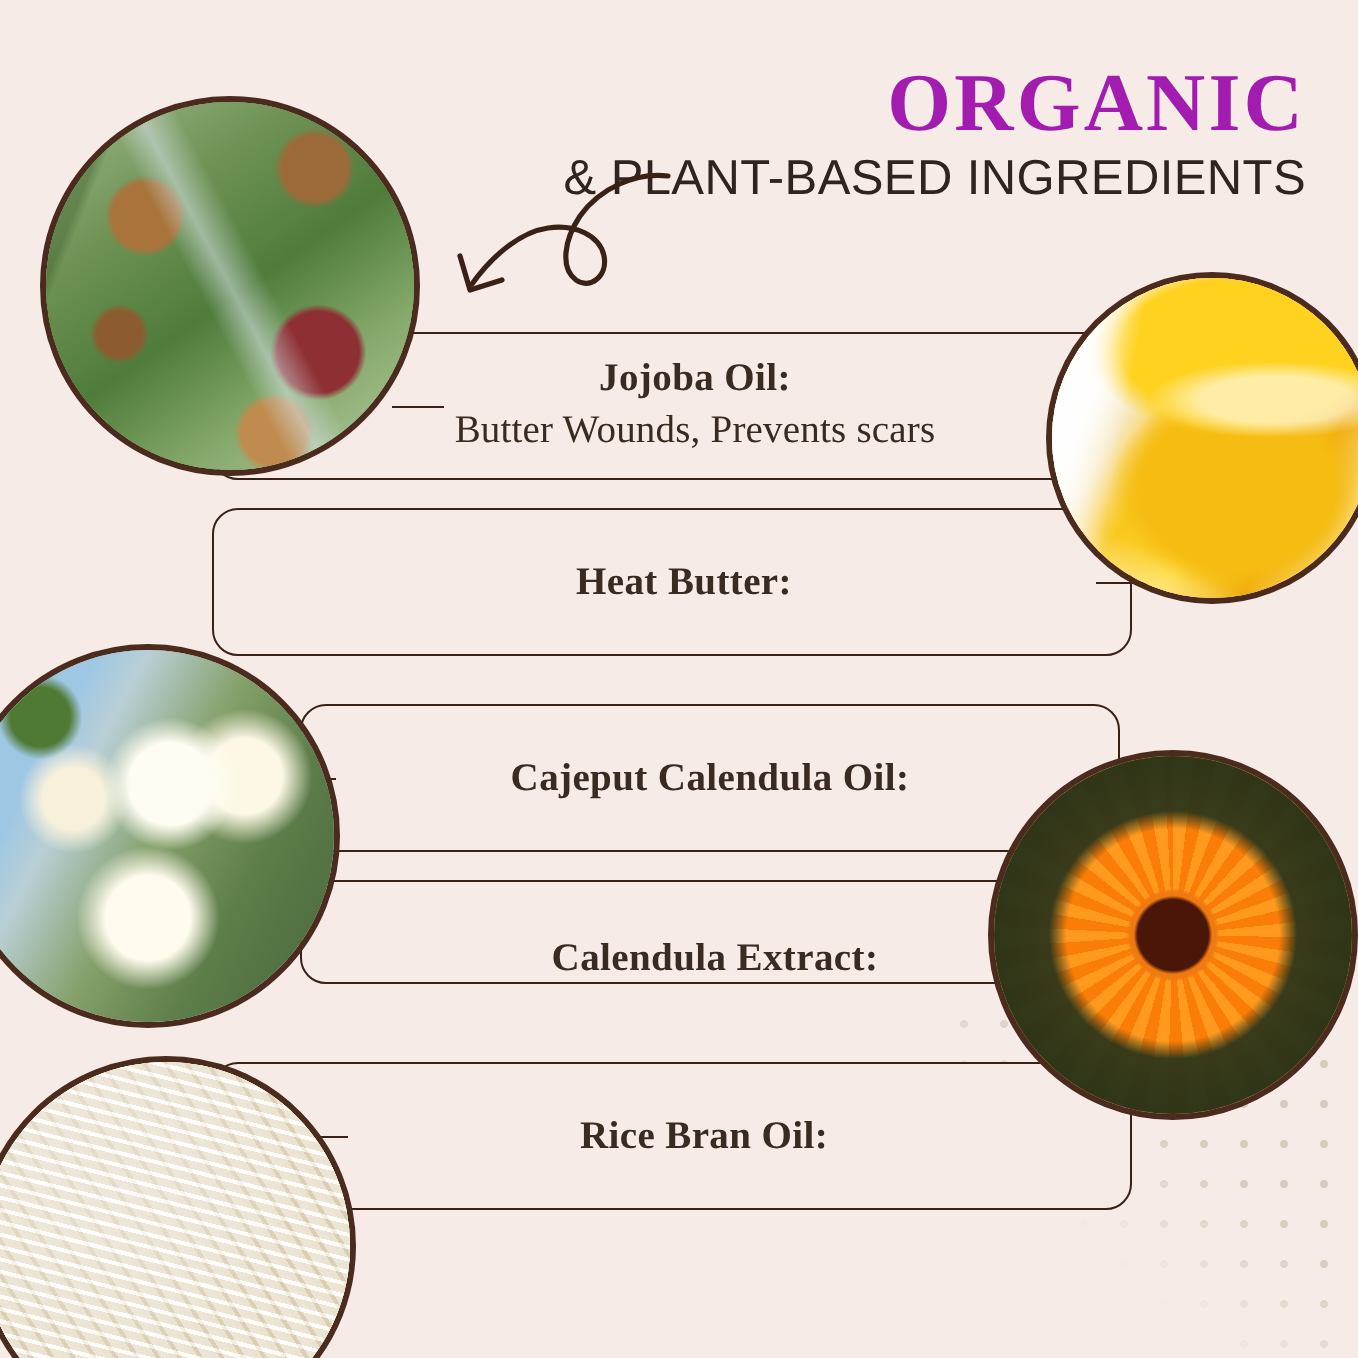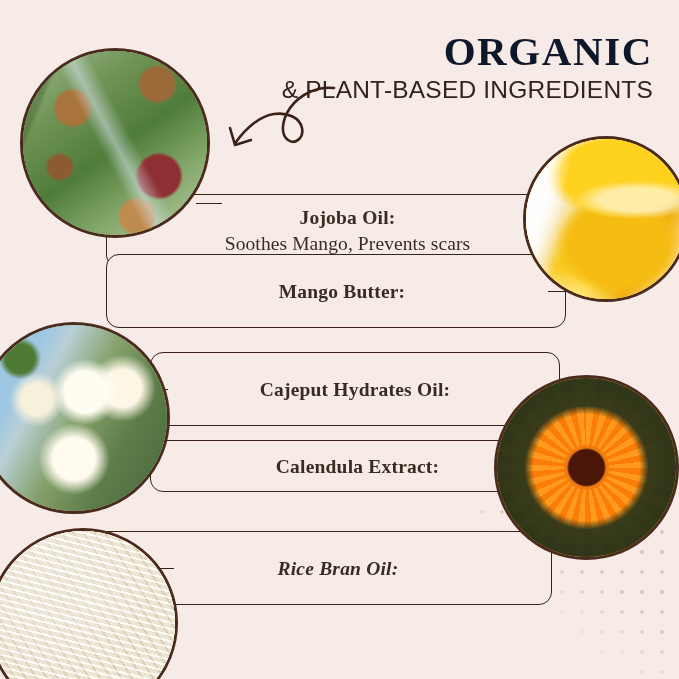--- a/index.html
+++ b/index.html
@@ -43,21 +43,21 @@
     right: 26px;
     top: 30px;
     text-align: right;
     z-index: 6;
   }
   .title-organic {
     font-family: "Liberation Serif", serif;
     font-weight: bold;
     font-size: 41px;
     letter-spacing: 1.6px;
-    color: #0f172a;
+    color: #a21caf;
     line-height: 1.06;
     white-space: nowrap;
   }
   .title-sub {
     font-family: "Liberation Sans", sans-serif;
     font-weight: 400;
     font-size: 24.5px;
     letter-spacing: 0.2px;
     color: #2e2420;
     line-height: 1.15;
@@ -106,25 +106,25 @@
     line-height: 1.2;
     margin-top: 3px;
     white-space: nowrap;
   }
   .card-text {
     text-align: center;
     padding: 0 10px;
   }
 
   
-  .card-1 { left: 106px; top: 166px; width: 455px; height: 74px; margin-top: 28px; }
+  .card-1 { left: 106px; top: 166px; width: 455px; height: 74px; }
   .card-2 { left: 106px; top: 254px; width: 460px; height: 74px; }
   .card-3 { left: 150px; top: 352px; width: 410px; height: 74px; }
-  .card-4 { left: 150px; top: 440px; width: 415px; height: 52px; }
-  .card-5 { left: 92px; top: 531px; width: 460px; height: 74px; font-style: italic; }
+  .card-4 { left: 150px; top: 440px; width: 415px; height: 52px; justify-content: flex-end; }
+  .card-5 { left: 106px; top: 531px; width: 460px; height: 74px; }
 
   .card-1 .card-text { transform: translateX(14px); }
   .card-2 .card-text { transform: translateX(6px); }
   .card-5 .card-text { transform: translateX(16px); }
 
   
   .photo {
     position: absolute;
     border-radius: 50%;
     border: 3.2px solid #4a2b1e;
@@ -262,33 +262,33 @@
 
   <div class="connector" style="left:196px; top:203px; width:26px;"></div>
   <div class="connector" style="left:548px; top:291px; width:30px;"></div>
   <div class="connector" style="left:140px; top:389px; width:28px;"></div>
   <div class="connector" style="left:550px; top:477px; width:30px;"></div>
   <div class="connector" style="left:148px; top:568px; width:26px;"></div>
 
   <div class="card card-1">
     <div class="card-text">
       <div class="card-name">Jojoba Oil:</div>
-      <div class="card-desc">Soothes Mango, Prevents scars</div>
+      <div class="card-desc">Butter Wounds, Prevents scars</div>
     </div>
   </div>
 
   <div class="card card-2">
     <div class="card-text">
-      <div class="card-name">Mango Butter:</div>
+      <div class="card-name">Heat Butter:</div>
     </div>
   </div>
 
   <div class="card card-3">
     <div class="card-text">
-      <div class="card-name">Cajeput Hydrates Oil:</div>
+      <div class="card-name">Cajeput Calendula Oil:</div>
     </div>
   </div>
 
   <div class="card card-4">
     <div class="card-text">
       <div class="card-name">Calendula Extract:</div>
     </div>
   </div>
 
   <div class="card card-5">

